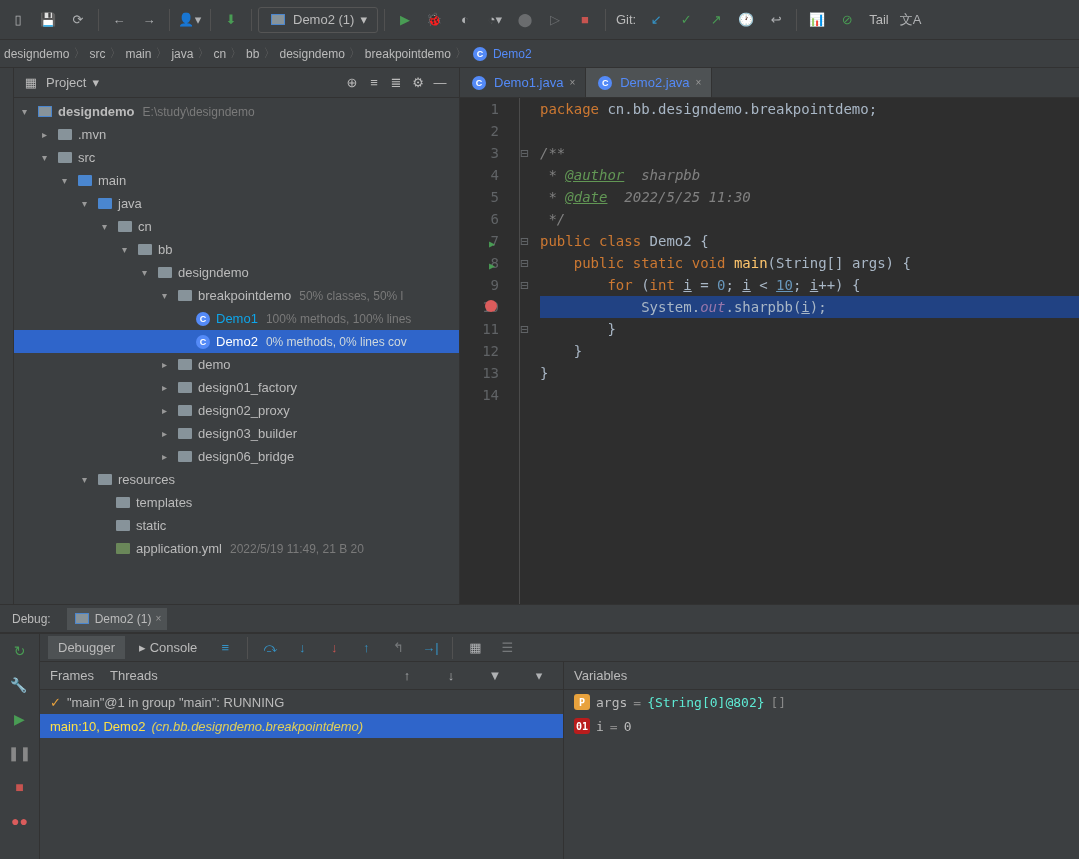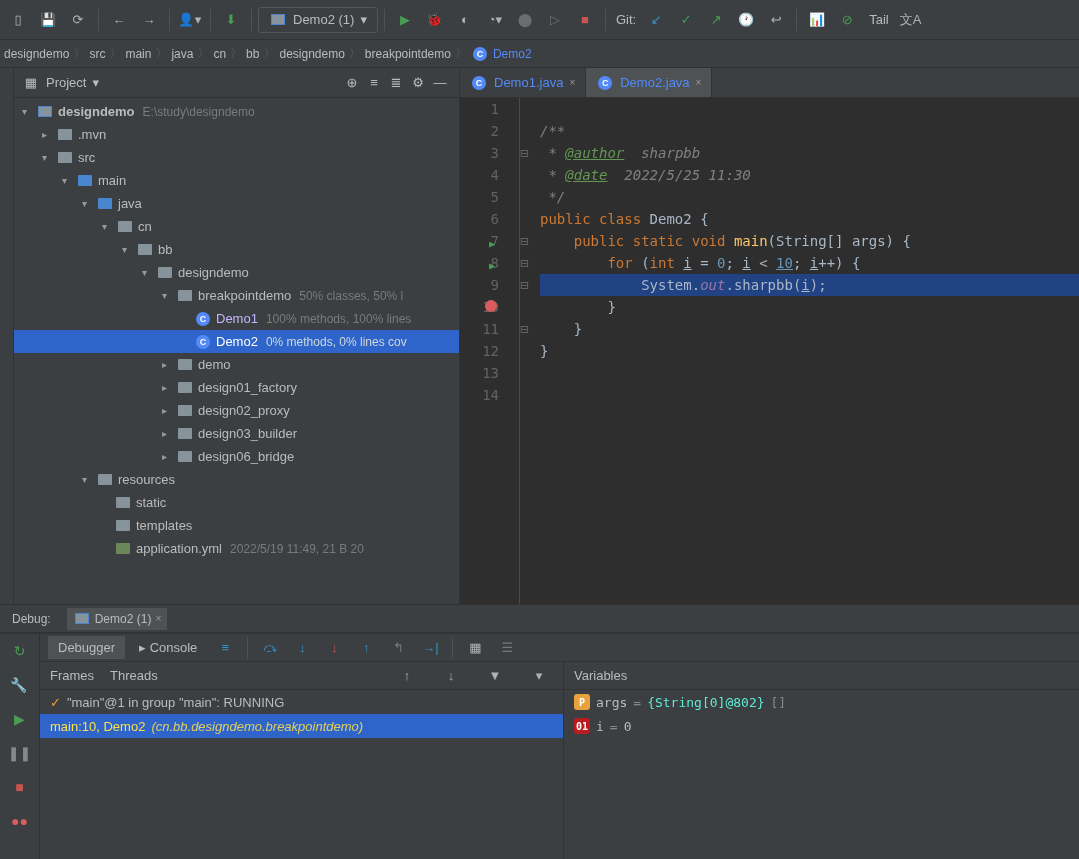--- a/index.html
+++ b/index.html
@@ -333,21 +333,21 @@
           <span class="ficon">
             <span class="folder-ico"></span>
           </span>
           <span class="tname">breakpointdemo</span>
           <span class="tmeta">50% classes, 50% l</span>
         </div>
       <div class="tree-row" style="padding-left:180px">
           <span class="ficon">
             <span class="class-ico">C</span>
           </span>
-          <span class="tname" style="color:#c4b5fd">Demo1</span>
+          <span class="tname" style="color:#0ea5e9">Demo1</span>
           <span class="tmeta">100% methods, 100% lines</span>
         </div>
       <div class="tree-row selected" style="padding-left:180px">
           <span class="ficon">
             <span class="class-ico">C</span>
           </span>
           <span class="tname">Demo2</span>
           <span class="tmeta" style="color:#cfd8dc">0% methods, 0% lines cov</span>
         </div>
       <div class="tree-row" style="padding-left:148px">
@@ -389,27 +389,27 @@
           <span class="chev">▾</span>
           <span class="ficon">
             <span class="folder-ico"></span>
           </span>
           <span class="tname">resources</span>
         </div>
       <div class="tree-row" style="padding-left:100px">
           <span class="ficon">
             <span class="folder-ico"></span>
           </span>
+          <span class="tname">templates</span>
+        </div>
+      <div class="tree-row" style="padding-left:100px">
+          <span class="ficon">
+            <span class="folder-ico"></span>
+          </span>
           <span class="tname">static</span>
-        </div>
-      <div class="tree-row" style="padding-left:100px">
-          <span class="ficon">
-            <span class="folder-ico"></span>
-          </span>
-          <span class="tname">templates</span>
         </div>
       <div class="tree-row" style="padding-left:100px">
           <span class="ficon">
             <span class="folder-ico" style="background:#6a8759"></span>
           </span>
           <span class="tname">application.yml</span>
           <span class="tmeta">2022/5/19 11:49, 21 B 20</span>
         </div>
     </div>
   </div>
@@ -458,20 +458,21 @@
         <div class="gutter-row">⊟</div>
           <div class="gutter-row">⊟</div>
           <div class="gutter-row">⊟</div>
         <div class="gutter-row"></div>
           <div class="gutter-row">⊟</div>
           <div class="gutter-row"></div>
           <div class="gutter-row"></div>
           <div class="gutter-row"></div>
       </div>
       <div class="code-lines">
+        <div class="code-row"><span class="kw">package </span><span class="pkg">cn.bb.designdemo.breakpointdemo</span><span class="cls">;</span></div>
         <div class="code-row"></div>
         <div class="code-row"><span class="cmt">/**</span></div>
         <div class="code-row"><span class="cmt"> * </span><span class="doctag">@author</span><span class="cmt">  </span><span class="cmt">sharpbb</span></div>
         <div class="code-row"><span class="cmt"> * </span><span class="doctag">@date</span><span class="cmt">  </span><span class="cmt">2022/5/25 11:30</span></div>
         <div class="code-row"><span class="cmt"> */</span></div>
         <div class="code-row"><span class="kw">public class </span><span class="cls">Demo2</span><span class="cls"> {</span></div>
         <div class="code-row">    <span class="kw">public static void </span><span class="id">main</span><span class="cls">(String[] args) {</span></div>
         <div class="code-row">        <span class="kw">for </span><span class="cls">(</span><span class="kw">int </span><span class="cls" style="text-decoration:underline">i</span><span class="cls"> = </span><span class="num">0</span><span class="cls">; </span><span class="cls" style="text-decoration:underline">i</span><span class="cls"> &lt; </span><span class="num" style="text-decoration:underline">10</span><span class="cls">; </span><span class="cls" style="text-decoration:underline">i</span><span class="cls">++) {</span></div>
         <div class="code-row hl">            <span class="cls">System.</span><span class="var-it">out</span><span class="cls">.sharpbb(</span><span class="cls" style="text-decoration:underline">i</span><span class="cls">);</span></div>
         <div class="code-row">        <span class="cls">}</span></div>

